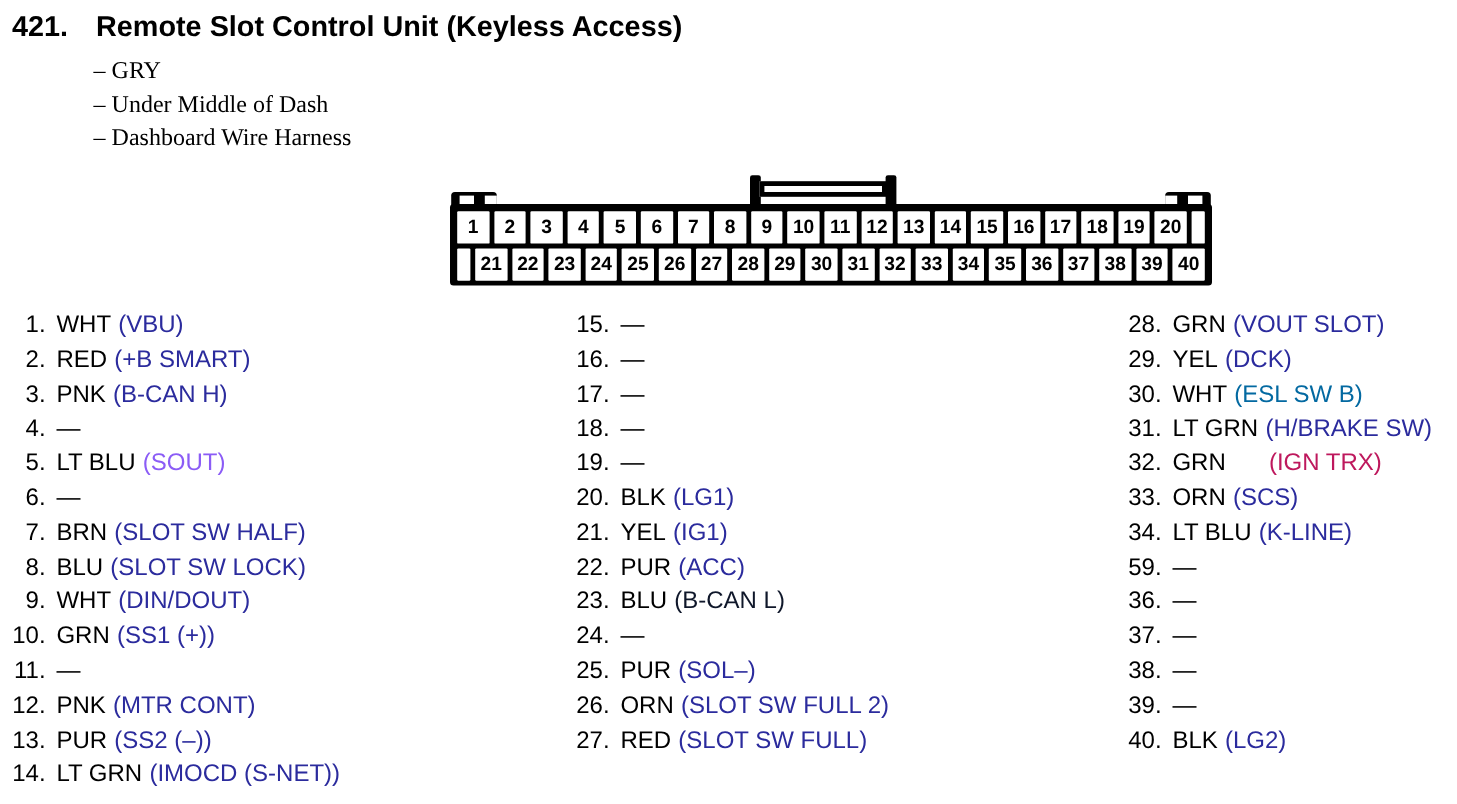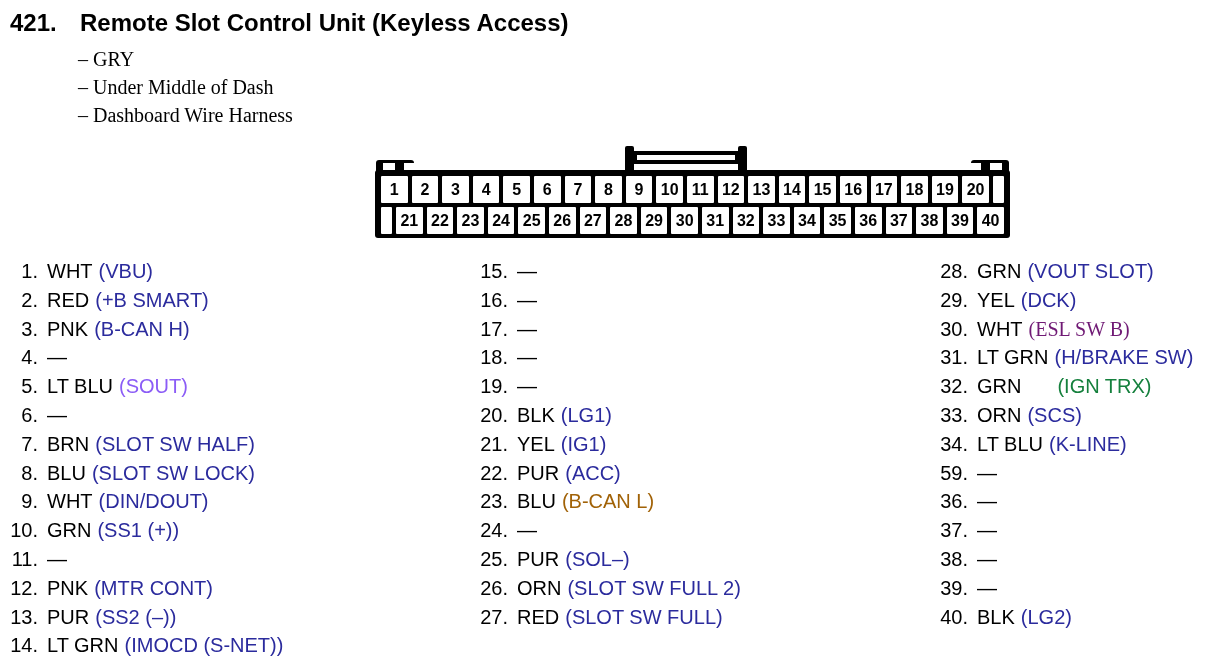--- a/index.html
+++ b/index.html
@@ -143,32 +143,32 @@
   </div>
 <div class="pin-col" id="pin-col-2">
     <div class="prow"><span class="pnum">15.</span><span class="pwire">—</span></div>
     <div class="prow"><span class="pnum">16.</span><span class="pwire">—</span></div>
     <div class="prow"><span class="pnum">17.</span><span class="pwire">—</span></div>
     <div class="prow"><span class="pnum">18.</span><span class="pwire">—</span></div>
     <div class="prow"><span class="pnum">19.</span><span class="pwire">—</span></div>
     <div class="prow"><span class="pnum">20.</span><span class="pwire">BLK</span><span class="psig" style="color: rgb(43, 43, 157);">(LG1)</span></div>
     <div class="prow"><span class="pnum">21.</span><span class="pwire">YEL</span><span class="psig" style="color: rgb(43, 43, 157);">(IG1)</span></div>
     <div class="prow"><span class="pnum">22.</span><span class="pwire">PUR</span><span class="psig" style="color: rgb(43, 43, 157);">(ACC)</span></div>
-    <div class="prow"><span class="pnum">23.</span><span class="pwire">BLU</span><span class="psig" style="color: #a16207;">(B-CAN L)</span></div>
+    <div class="prow"><span class="pnum">23.</span><span class="pwire">BLU</span><span class="psig" style="color: #0f172a;">(B-CAN L)</span></div>
     <div class="prow"><span class="pnum">24.</span><span class="pwire">—</span></div>
     <div class="prow"><span class="pnum">25.</span><span class="pwire">PUR</span><span class="psig" style="color: rgb(43, 43, 157);">(SOL–)</span></div>
     <div class="prow"><span class="pnum">26.</span><span class="pwire">ORN</span><span class="psig" style="color: rgb(43, 43, 157);">(SLOT SW FULL 2)</span></div>
     <div class="prow"><span class="pnum">27.</span><span class="pwire">RED</span><span class="psig" style="color: rgb(43, 43, 157);">(SLOT SW FULL)</span></div>
   </div>
 <div class="pin-col" id="pin-col-3">
     <div class="prow"><span class="pnum">28.</span><span class="pwire">GRN</span><span class="psig" style="color: rgb(43, 43, 157);">(VOUT SLOT)</span></div>
     <div class="prow"><span class="pnum">29.</span><span class="pwire">YEL</span><span class="psig" style="color: rgb(43, 43, 157);">(DCK)</span></div>
-    <div class="prow"><span class="pnum">30.</span><span class="pwire">WHT</span><span class="psig" style="color: #701a75; font-family: Liberation Serif, serif;">(ESL SW B)</span></div>
+    <div class="prow"><span class="pnum">30.</span><span class="pwire">WHT</span><span class="psig" style="color: #0369a1;">(ESL SW B)</span></div>
     <div class="prow"><span class="pnum">31.</span><span class="pwire">LT GRN</span><span class="psig" style="color: rgb(43, 43, 157);">(H/BRAKE SW)</span></div>
-    <div class="prow"><span class="pnum">32.</span><span class="pwire">GRN</span><span class="psig" style="color: #15803d; margin-left: 36px;">(IGN TRX)</span></div>
+    <div class="prow"><span class="pnum">32.</span><span class="pwire">GRN</span><span class="psig" style="color: #be185d; margin-left: 36px;">(IGN TRX)</span></div>
     <div class="prow"><span class="pnum">33.</span><span class="pwire">ORN</span><span class="psig" style="color: rgb(43, 43, 157);">(SCS)</span></div>
     <div class="prow"><span class="pnum">34.</span><span class="pwire">LT BLU</span><span class="psig" style="color: rgb(43, 43, 157);">(K-LINE)</span></div>
     <div class="prow"><span class="pnum">59.</span><span class="pwire">—</span></div>
     <div class="prow"><span class="pnum">36.</span><span class="pwire">—</span></div>
     <div class="prow"><span class="pnum">37.</span><span class="pwire">—</span></div>
     <div class="prow"><span class="pnum">38.</span><span class="pwire">—</span></div>
     <div class="prow"><span class="pnum">39.</span><span class="pwire">—</span></div>
     <div class="prow"><span class="pnum">40.</span><span class="pwire">BLK</span><span class="psig" style="color: rgb(43, 43, 157);">(LG2)</span></div>
   </div>
 

